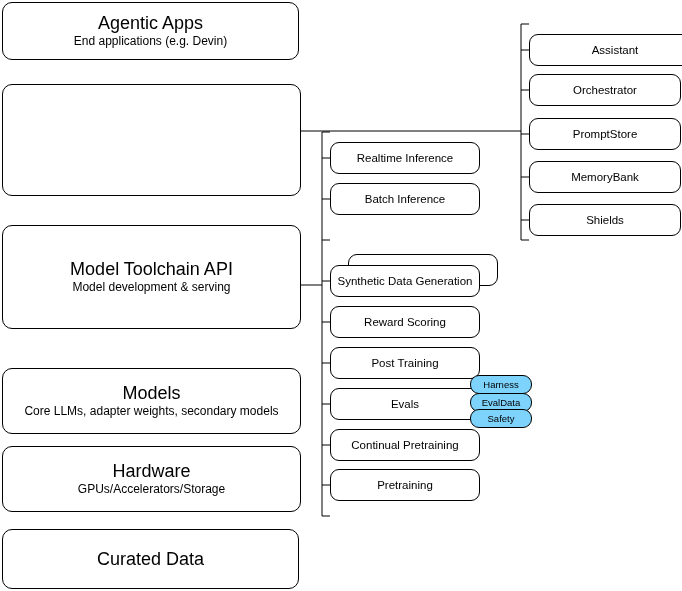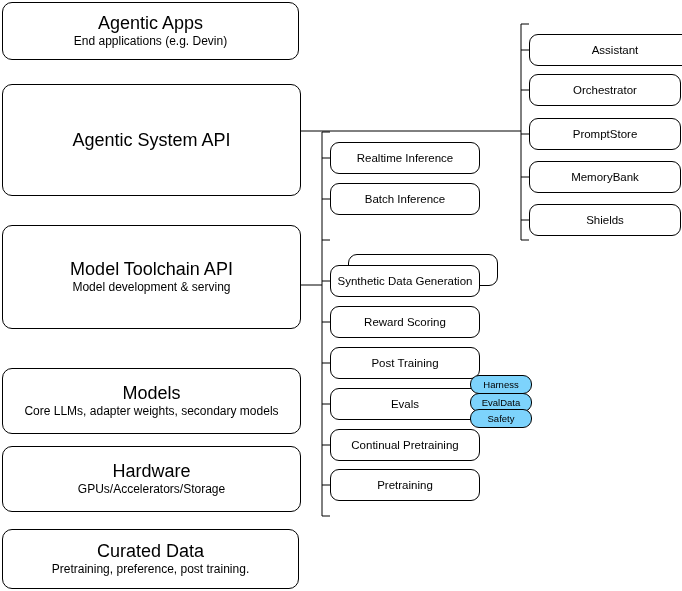--- a/index.html
+++ b/index.html
@@ -99,41 +99,39 @@
   <path d="M 322 445 L 330 445"></path>
   <path d="M 322 485 L 330 485"></path>
 </svg>
 
 <div class="stack-box" style="left:2px; top:2px; width:297px; height:58px;">
   <div class="stack-title">Agentic Apps</div>
   <div class="stack-sub">End applications (e.g. Devin)</div>
 </div>
 
 <div class="stack-box" style="left:2px; top:84px; width:299px; height:112px;">
-  <div class="stack-title">Agentic System API</div>
 </div>
 
 <div class="stack-box" style="left:2px; top:225px; width:299px; height:104px;">
   <div class="stack-title">Model Toolchain API</div>
   <div class="stack-sub">Model development &amp; serving</div>
 </div>
 
 <div class="stack-box" style="left:2px; top:368px; width:299px; height:66px;">
   <div class="stack-title">Models</div>
   <div class="stack-sub">Core LLMs, adapter weights, secondary models</div>
 </div>
 
 <div class="stack-box" style="left:2px; top:446px; width:299px; height:66px;">
   <div class="stack-title">Hardware</div>
   <div class="stack-sub">GPUs/Accelerators/Storage</div>
 </div>
 
 <div class="stack-box" style="left:2px; top:529px; width:297px; height:60px;">
   <div class="stack-title">Curated Data</div>
-  <div class="stack-sub">Pretraining, preference, post training.</div>
 </div>
 
 <div class="pill" style="left:529px; top:34px; width:172px; height:32px;">
   <span>Assistant</span>
 </div>
 <div class="pill" style="left:529px; top:74px; width:152px; height:32px;">
   <span>Orchestrator</span>
 </div>
 <div class="pill" style="left:529px; top:118px; width:152px; height:32px;">
   <span>PromptStore</span>

